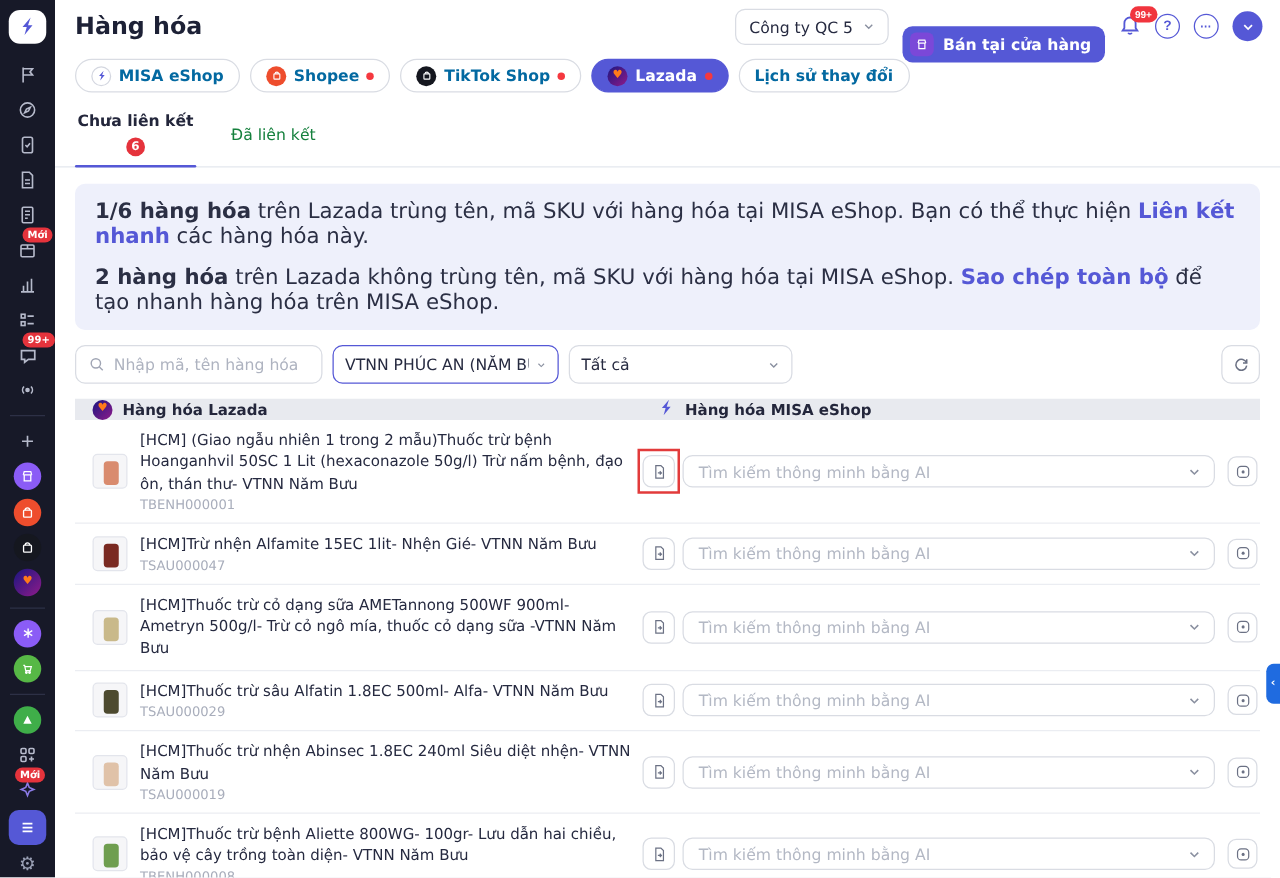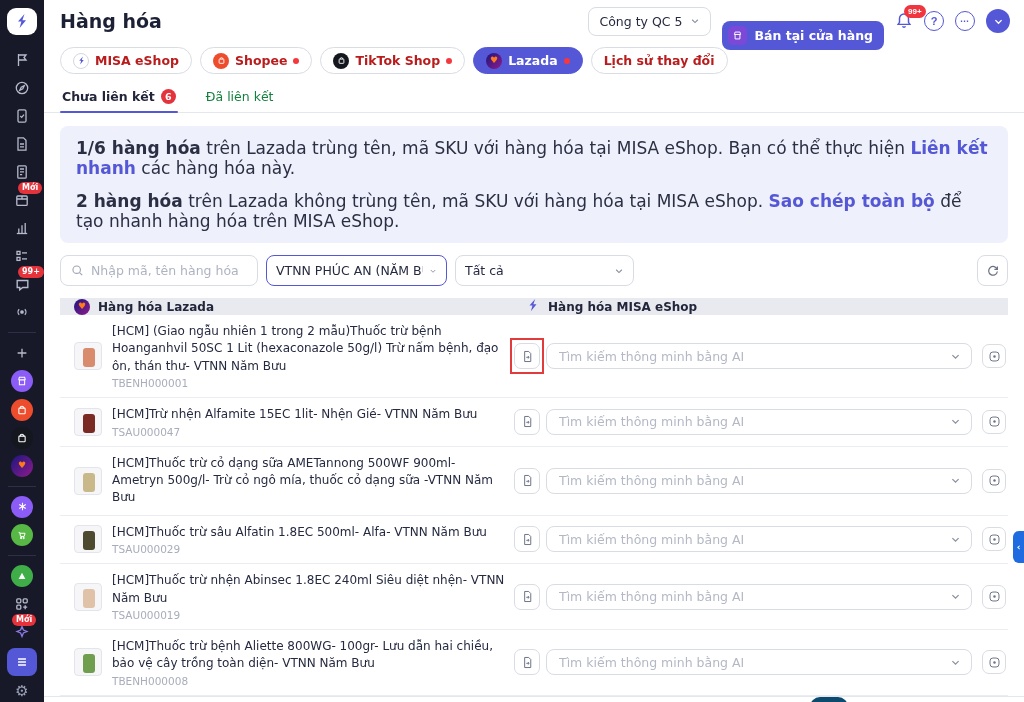--- a/index.html
+++ b/index.html
@@ -26,34 +26,34 @@
   .company-select { height:29px; border:1px solid #d9dce3; border-radius:8px; background:#fff; display:flex; align-items:center; gap:8px; padding:0 10px; cursor:pointer; }
   .store-btn { height:29px; background:#5558d6; color:#fff; border:none; border-radius:8px; display:flex; align-items:center; gap:7px; padding:0 11px 0 6px; font-size:12.5px; font-weight:600; font-family:inherit; cursor:pointer;margin-top:28px; }
   .store-btn-ic { width:19px; height:19px; background:#7b48d8; border-radius:5px; display:flex; align-items:center; justify-content:center; }
   .icon-btn { position:relative; background:none; border:none; cursor:pointer; display:flex; align-items:center; }
   .ring { width:20px; height:20px; border:1.4px solid #5558d6; border-radius:50%; color:#5558d6; font-size:11px; font-weight:bold; display:flex; align-items:center; justify-content:center; }
   .avatar { width:24px; height:24px; background:#5558d6; border-radius:50%; display:flex; align-items:center; justify-content:center; }
   .bell-badge { position:absolute; top:-7px; left:9px; background:#f1353e; color:#fff; font-size:8px; font-weight:bold; padding:2px 4px; border-radius:8px; }
 
   
   .pills { display:flex; gap:8px; padding:5px 16px 9px; }
-  .pill { height:27px; border:1px solid #d9dce3; border-radius:14px; background:#fff; display:flex; align-items:center; gap:6px; padding:0 12px; font-size:12.5px; font-weight:600; color:#b91c1c; cursor:pointer; }
+  .pill { height:27px; border:1px solid #d9dce3; border-radius:14px; background:#fff; display:flex; align-items:center; gap:6px; padding:0 12px; font-size:12.5px; font-weight:600; color:#0369a1; cursor:pointer; }
   .pill.active { background:#5558d6; border-color:#5558d6; color:#fff; }
   .dot { width:6px; height:6px; border-radius:50%; background:#f5383f; }
   .p-ic { width:16px; height:16px; border-radius:50%; display:flex; align-items:center; justify-content:center; }
   .p-ic.misa { background:#fff; border:1px solid #d4d7e0; }
   .p-ic.shopee { background:#ee4d2d; }
   .p-ic.tiktok { background:#15171f; }
   .p-ic.lazada { background:linear-gradient(135deg,#1b1680,#8f1b8a); }
   .heart { color:#ff7a1a; font-size:9px; line-height:1; }
 
   
   .subtabs { display:flex; gap:26px; padding:0 16px; border-bottom:1px solid #e4e7ee; }
   .subtab { display:flex; align-items:center; gap:6px; padding:6px 2px 8px; cursor:pointer; color:#15803d; position:relative; }
-  .subtab.active { color:#23263b; font-weight:600; }
+  .subtab.active { color:#23263b; font-weight:600;flex-direction:column; }
   .subtab.active::after { content:""; position:absolute; left:0; right:0; bottom:-1px; height:2.5px; background:#5558d6; border-radius:2px; }
   .count-badge { min-width:15px; height:15px; background:#e5333c; border-radius:8px; color:#fff; font-size:9.5px; font-weight:bold; display:flex; align-items:center; justify-content:center; padding:0 4px; }
 
   
   .banner { margin:13px 16px 12px; background:#eef0fb; border-radius:8px; padding:12px 16px; display:flex; flex-direction:column; gap:13px; }
   .banner p { font-size:17px; color:#2b2f44; }
   .banner b { font-weight:bold; }
   .blink { color:#5558d6; font-weight:bold; cursor:pointer; }
 
   

